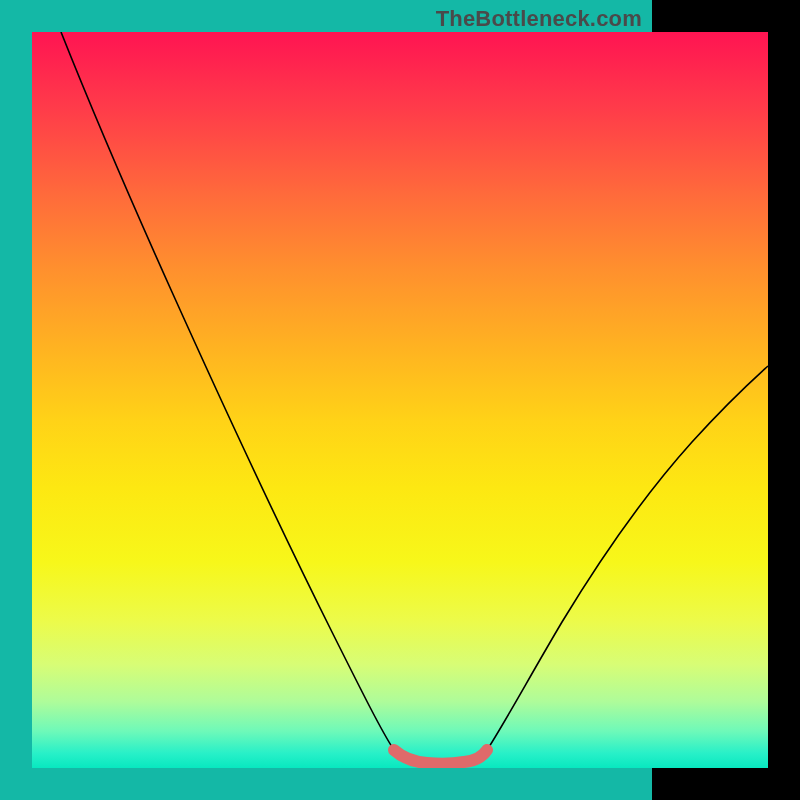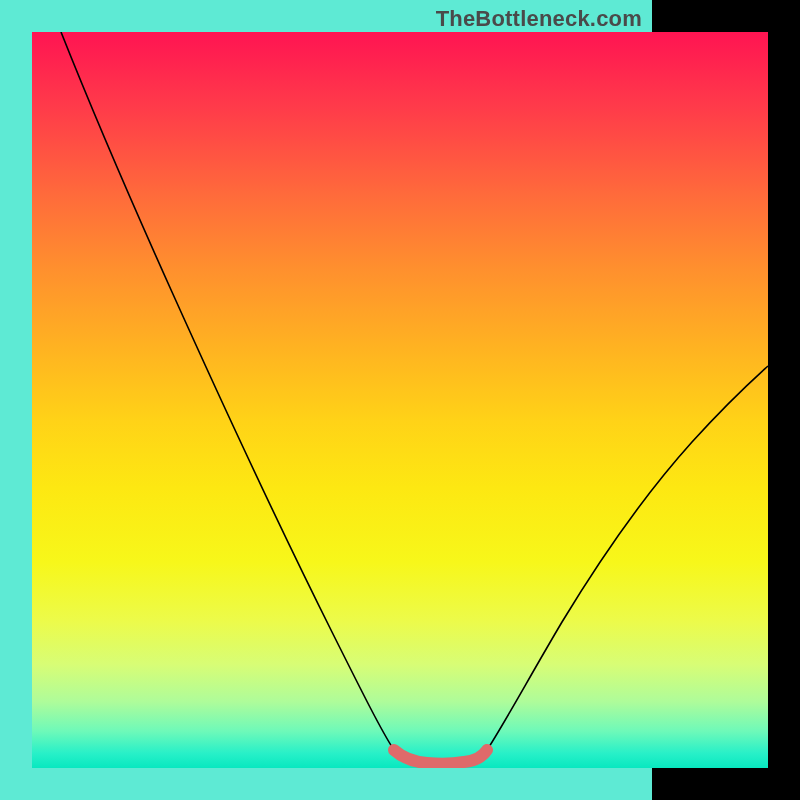--- a/index.html
+++ b/index.html
@@ -7,21 +7,21 @@
     padding: 0;
     width: 800px;
     height: 800px;
     background: #000;
     overflow: hidden;
   }
   .frame {
     position: relative;
     width: 652px;
     height: 800px;
-    background: #5eead4;
+    background: #14b8a6;
     text-align: right;
   }
   .watermark {
     position: absolute;
     top: 6px;
     right: 10px;
     font-family: Arial, Helvetica, sans-serif;
     font-size: 22px;
     font-weight: 600;
     color: #4a4a4a;

